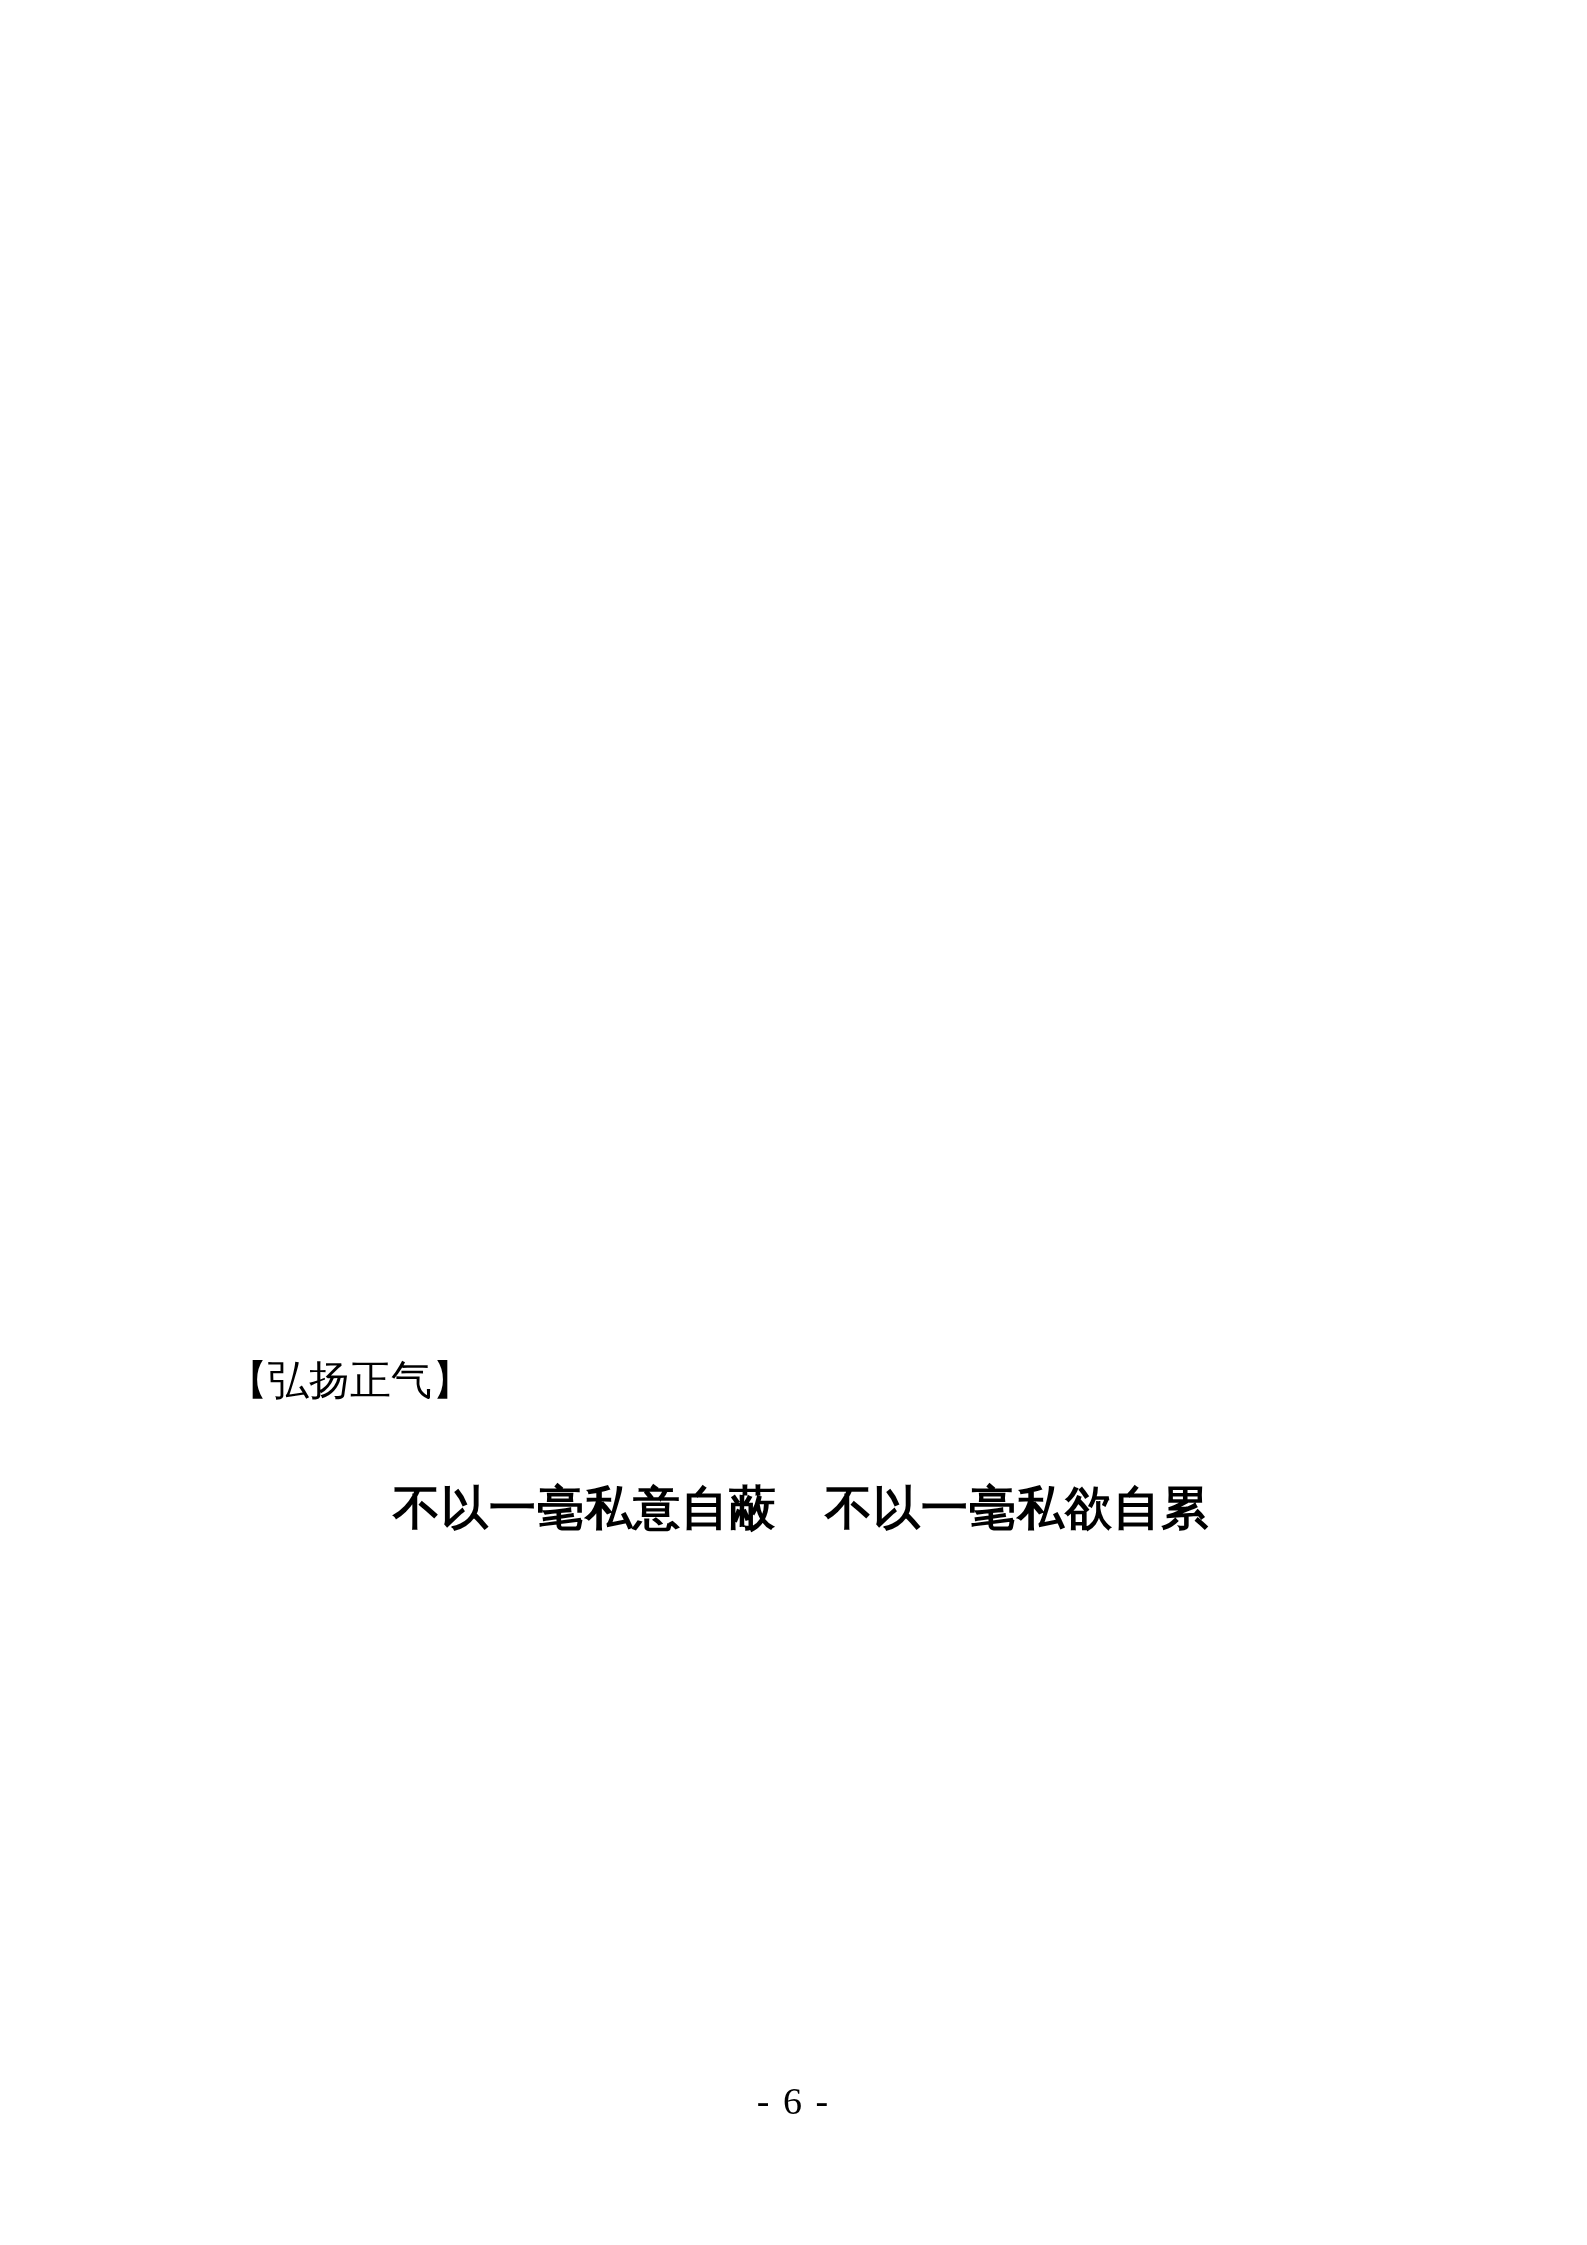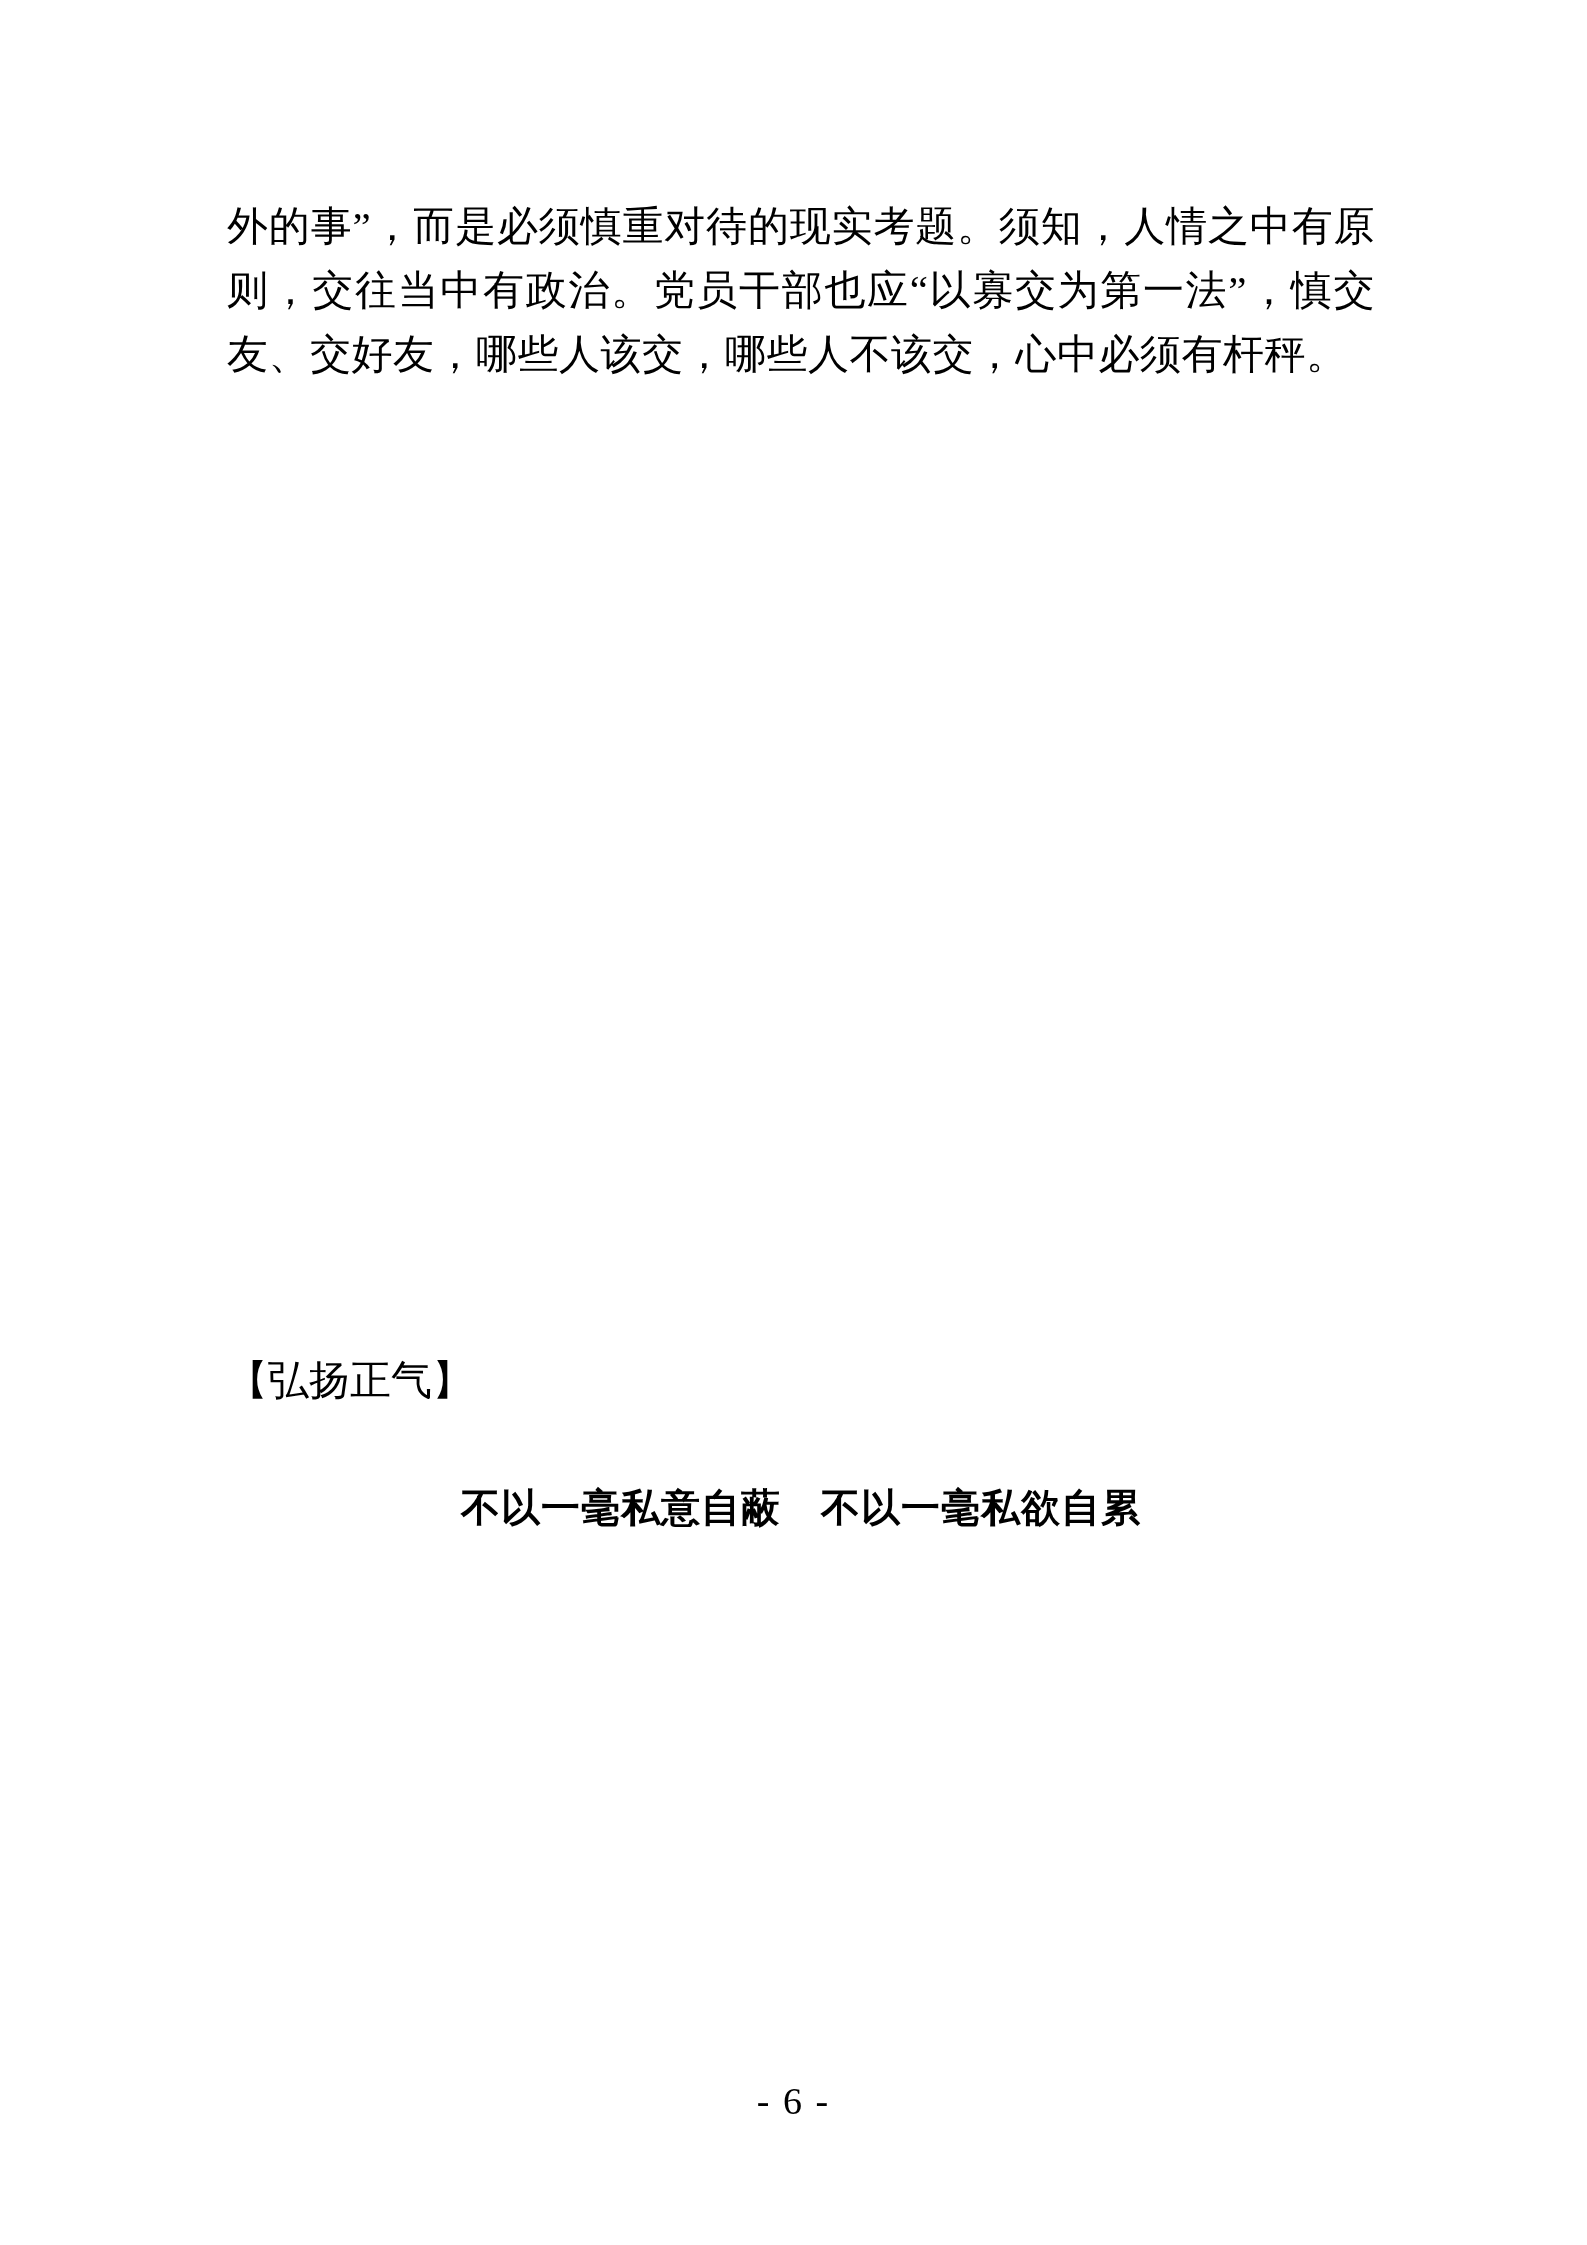--- a/index.html
+++ b/index.html
@@ -41,21 +41,21 @@
     width: 1148px;
     font-size: 41px;
     line-height: 64px;
     text-align: left;
   }
   #article2-title {
     position: absolute;
     left: 227px;
     top: 1476px;
     width: 1148px;
-    font-size: 39px;
+    font-size: 47px;
     line-height: 64px;
     font-weight: bold;
     text-align: center;
     letter-spacing: 1px;
   }
   #article2 { top: 1605px; }
   #page-number {
     position: absolute;
     left: 0;
     top: 2076px;
@@ -65,21 +65,20 @@
     text-align: center;
     letter-spacing: 2px;
   }
 </style>
 </head>
 <body>
 
 <div class="page">
 
   <div id="article1" class="textblock">
-    <p>外的事”，而是必须慎重对待的现实考题。须知，人情之中有原则，交往当中有政治。党员干部也应“以寡交为第一法”，慎交友、交好友，哪些人该交，哪些人不该交，心中必须有杆秤。</p>
   </div>
 
   <div id="section-header">【弘扬正气】</div>
 
   <div id="article2-title">不以一毫私意自蔽　不以一毫私欲自累</div>
 
 
   <div id="page-number">- 6 -</div>
 
 </div>

